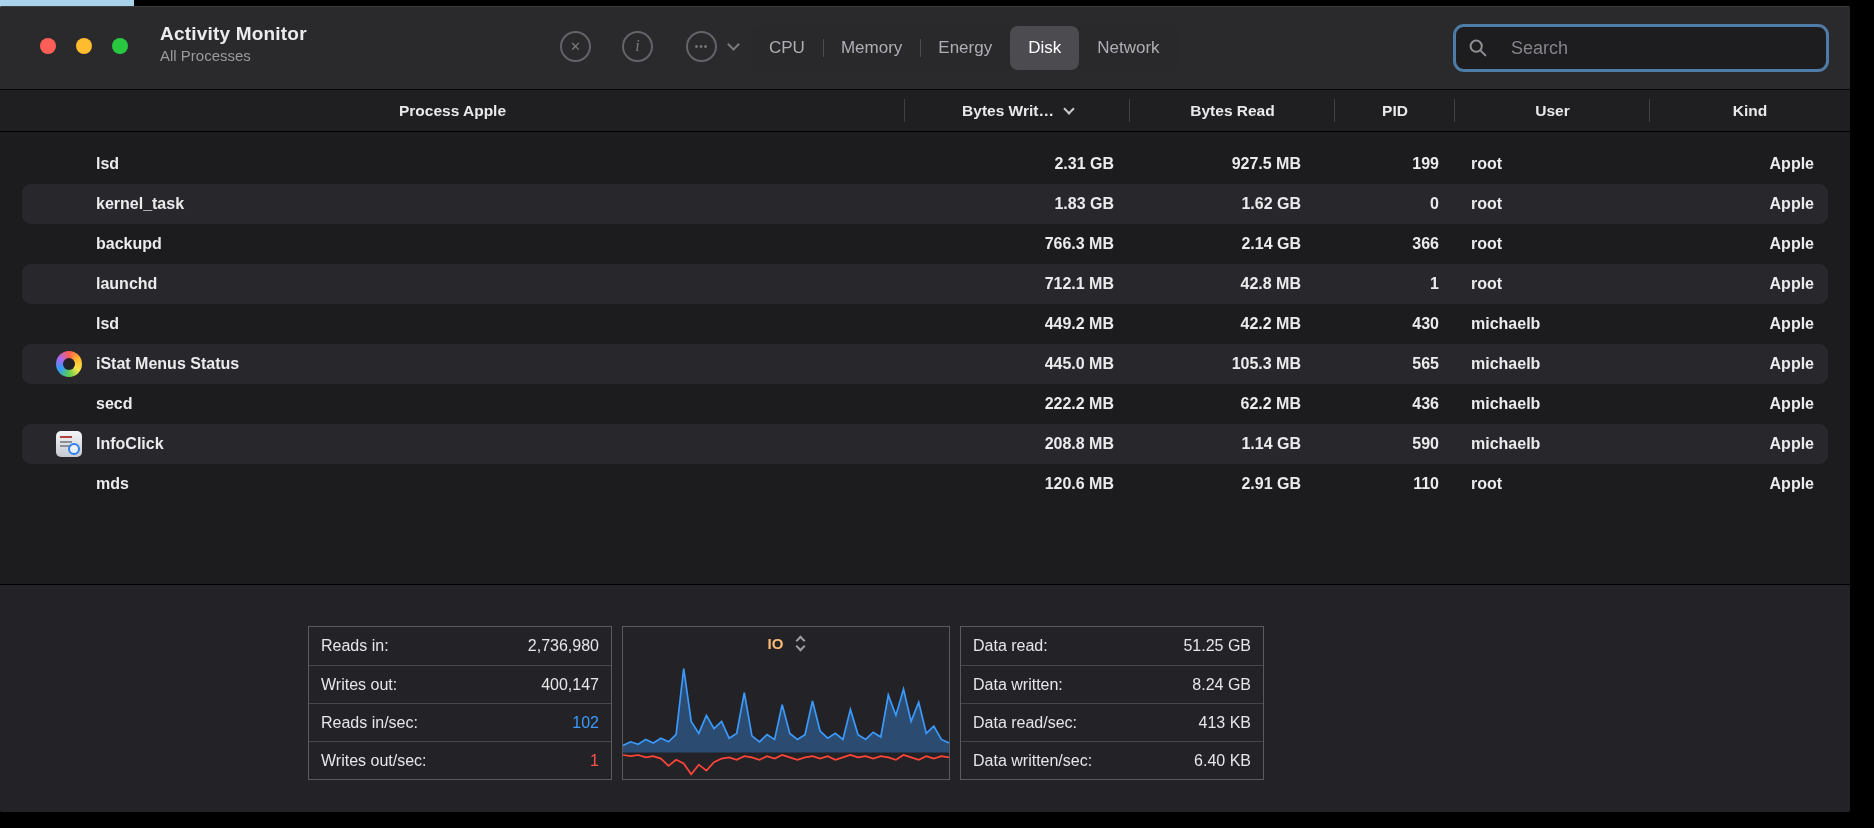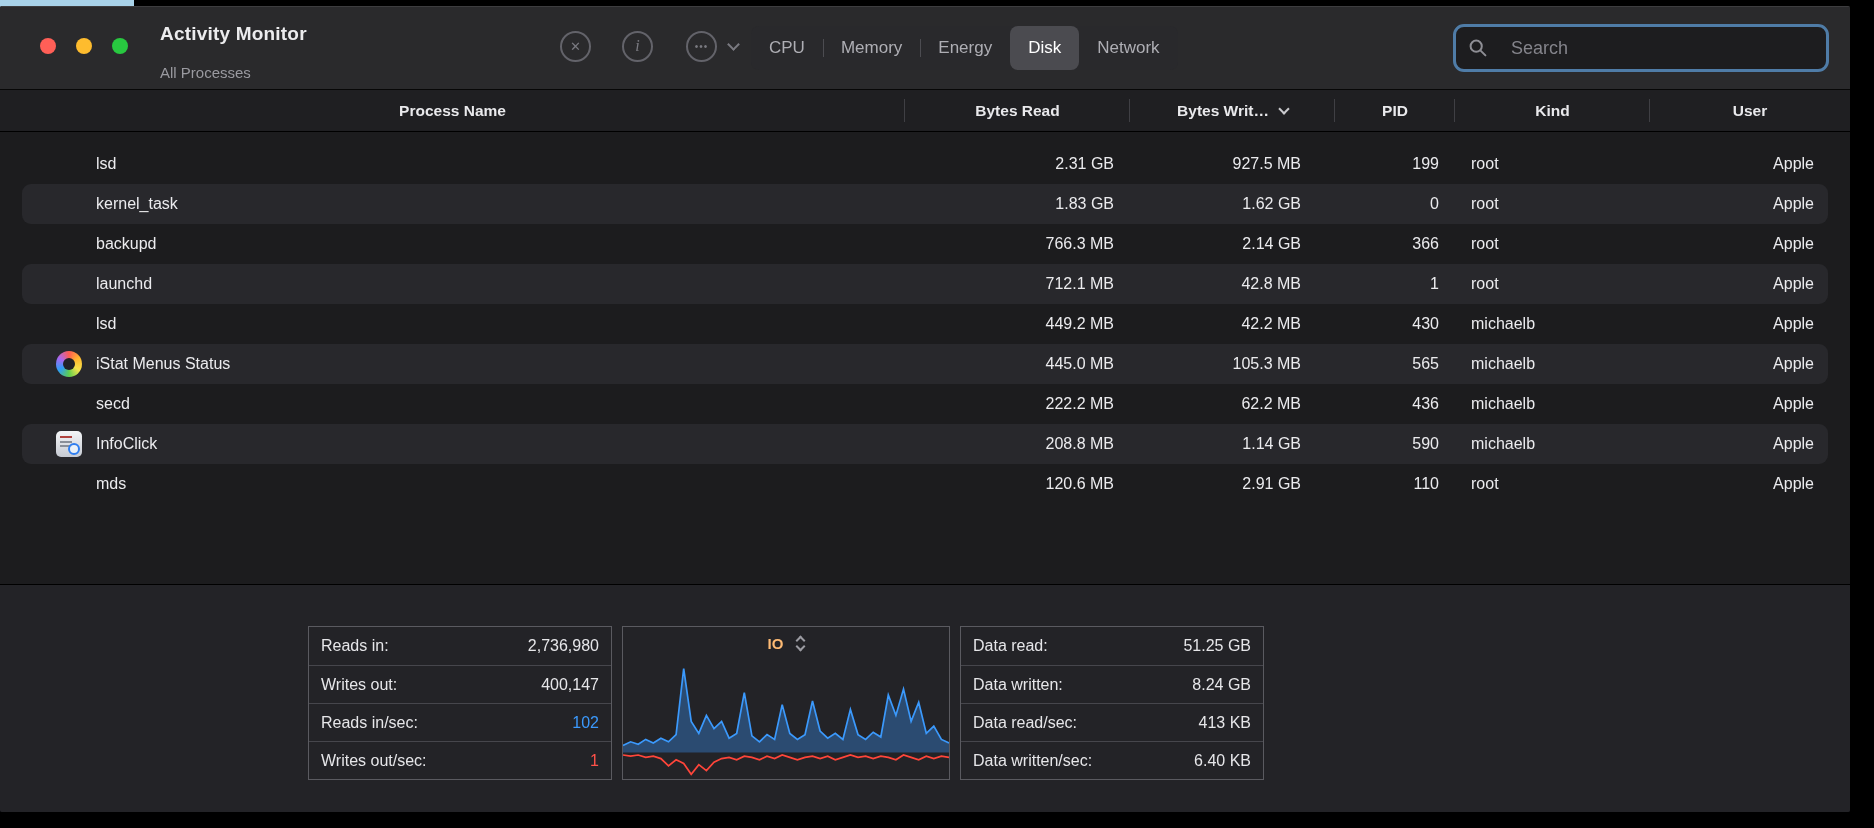--- a/index.html
+++ b/index.html
@@ -7,21 +7,21 @@
   .desktop-corner { position:absolute; top:0; left:0; width:134px; height:14px; background:#a9d3ea; }
   .window { position:absolute; top:6px; left:0; width:1850px; height:806px; background:#1c1c1e; border-radius:2px; overflow:hidden; }
 
   
   .toolbar { position:relative; height:84px; background:#2a2a2c; border-bottom:1px solid #070707; box-shadow:inset 0 1px 0 rgba(255,255,255,.09); }
   .traffic { position:absolute; top:32px; left:40px; display:flex; gap:20px; }
   .tl { width:16px; height:16px; border-radius:50%; display:block; }
   .red{background:#ff5f57}.yellow{background:#febc2e}.green{background:#28c840}
   .titleblock { position:absolute; left:160px; top:17px; }
   .apptitle { font-size:19px; font-weight:700; color:#ececee; letter-spacing:.2px; }
-  .appsub { font-size:15px; color:#9a9aa0; margin-top:19px; }
+  .appsub { font-size:15px; color:#9a9aa0; margin-top:2px; }
   .tbbtn { position:absolute; top:25px; background:none; border:none; display:flex; align-items:center; cursor:default; }
   .circ { width:31px; height:31px; border-radius:50%; border:2.5px solid #63636a; color:#7a7a81; display:flex; align-items:center; justify-content:center; font-size:13px; font-family:inherit; }
   .info-i { font-family:"Liberation Serif",serif; font-style:italic; font-size:16px; padding-bottom:2px; }
   .dots { font-size:10px; letter-spacing:1px; }
   .chev { width:9px; height:9px; border-right:2.5px solid #7a7a81; border-bottom:2.5px solid #7a7a81; transform:rotate(45deg); margin-left:12px; margin-top:-5px; }
   .segctl { position:absolute; left:751px; top:20px; height:44px; display:flex; background:#29292c; border-radius:8px; }
   .seg { height:44px; line-height:44px; padding:0 18px; font-size:17px; color:#aeaeb4; position:relative; border-radius:8px; }
   .seg + .seg::before { content:''; position:absolute; left:0; top:13px; bottom:13px; width:1px; background:#4c4c51; }
   .seg.selected { background:#4b4b50; color:#fff; }
   .seg.selected::before, .seg.selected + .seg::before { display:none; }
@@ -30,21 +30,21 @@
   .searchinput::placeholder { color:#84848b; }
 
   
   .thead { display:grid; grid-template-columns:905px 225px 205px 120px 195px 1fr; height:42px; background:#1f1f22; border-bottom:1px solid #000; }
   .hcell { display:flex; align-items:center; justify-content:center; position:relative; font-size:15.5px; font-weight:700; color:#e9e9ec; }
   .hcell:not(:last-child)::after { content:''; position:absolute; right:0; top:9px; bottom:9px; width:1px; background:#3f3f44; }
   .sortchev { width:8px; height:8px; border-right:2px solid #cacace; border-bottom:2px solid #cacace; transform:rotate(45deg); margin-left:11px; margin-top:-4px; }
 
   
   .tbody { height:452px; padding-top:12px; background:#1c1c1e; }
-  .row { display:grid; grid-template-columns:905px 225px 205px 120px 195px 1fr; height:40px; align-items:center; position:relative; font-size:16px; color:#ebebee; }
+  .row { display:grid; grid-template-columns:905px 225px 205px 120px 195px 1fr; height:40px; align-items:center; position:relative; font-size:16px; color:#ebebee;font-weight:bold; }
   .row:nth-child(even)::before { content:''; position:absolute; left:22px; right:22px; top:0; bottom:0; background:#28282c; border-radius:9px; }
   .row > div { position:relative; z-index:1; height:40px; display:flex; align-items:center; }
   .c-name { padding-left:56px; gap:14px; }
   .proc-icon { width:26px; height:26px; flex:0 0 26px; border-radius:6px; }
   .icon-istat { border-radius:50%; background:conic-gradient(#ff5d52,#ffb92e,#f7e34c,#5fcf4e,#2e9df6,#a868f2,#ff5d52); position:relative; }
   .icon-istat::after { content:''; position:absolute; inset:7px; border-radius:50%; background:#222226; }
   .icon-infoclick { background:linear-gradient(180deg,#f4f5f7,#c6cad2); position:relative; border-radius:5px; }
   .icon-infoclick::before { content:''; position:absolute; left:4px; top:5px; right:10px; height:2px; background:#b0433f; box-shadow:0 5px 0 #8a8f98,0 9px 0 #8a8f98; }
   .icon-infoclick::after { content:''; position:absolute; right:2px; bottom:2px; width:8px; height:8px; border:2.5px solid #2f7ef0; border-radius:50%; background:rgba(240,248,255,.8); }
   .c-bw,.c-pid { justify-content:flex-end; padding-right:16px; }
@@ -109,37 +109,37 @@
       <svg class="mag" viewBox="0 0 20 20" width="20" height="20">
         <circle cx="8.2" cy="8.2" r="5.6" fill="none" stroke="#8e8e94" stroke-width="2"></circle>
         <line x1="12.6" y1="12.6" x2="17.4" y2="17.4" stroke="#8e8e94" stroke-width="2" stroke-linecap="round"></line>
       </svg>
       <input class="searchinput" placeholder="Search" style="">
     </div>
   </div>
 
   <div class="thead">
     <div class="hcell">
-        <span>Process Name</span>
-      </div>
-    <div class="hcell">
-        <span>Bytes Read</span>
+        <span>Process Apple</span>
       </div>
     <div class="hcell">
         <span>Bytes Writ…</span>
         <span class="sortchev"></span>
       </div>
     <div class="hcell">
+        <span>Bytes Read</span>
+      </div>
+    <div class="hcell">
         <span>PID</span>
       </div>
     <div class="hcell">
+        <span>User</span>
+      </div>
+    <div class="hcell">
         <span>Kind</span>
-      </div>
-    <div class="hcell">
-        <span>User</span>
       </div>
   </div>
 
   <div class="tbody">
 
     <div class="row">
       <div class="c-name">
           <span class="proc-icon"></span>
           <span>lsd</span>
         </div>

